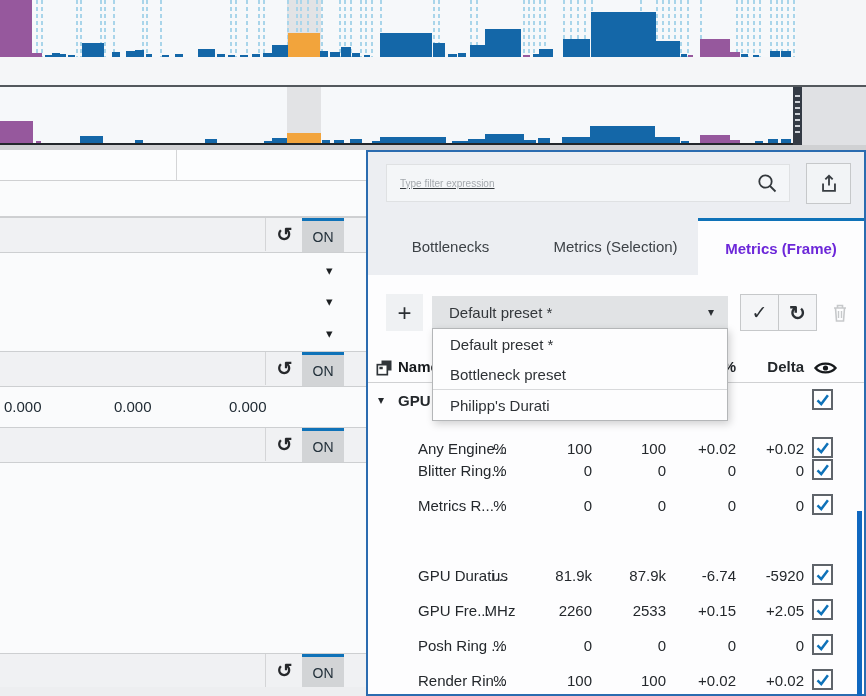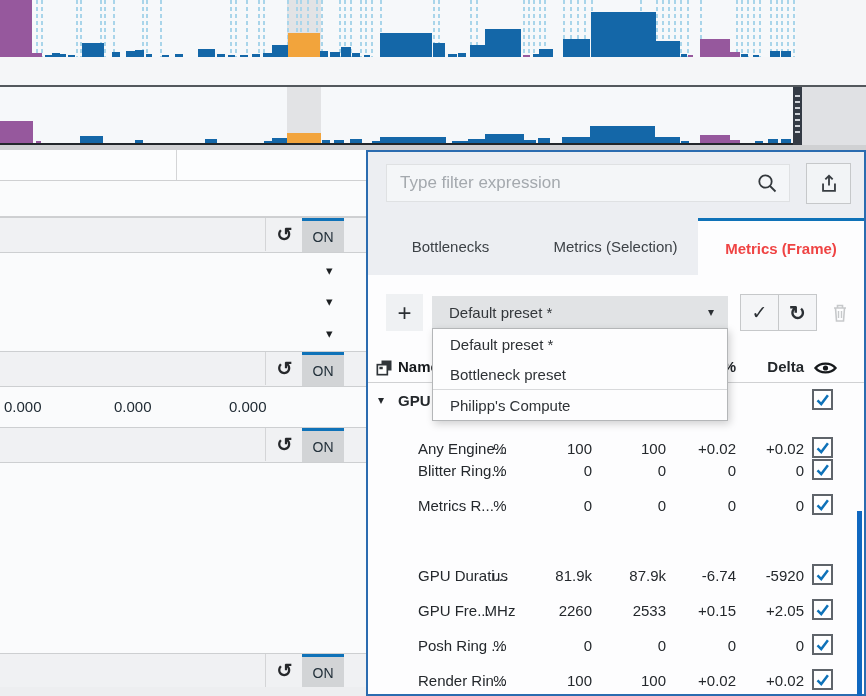--- a/index.html
+++ b/index.html
@@ -36,30 +36,30 @@
           border-top:3px solid #0f72b8;display:flex;align-items:center;justify-content:center;
           font-size:14px;color:#22303a;}
   .caret{position:absolute;left:326px;font-size:13px;color:#1c1f22;line-height:13px;}
   .val000{position:absolute;top:248px;font-size:15px;color:#1c2730;}
   #left-bottom-strip{position:absolute;left:0;top:537px;width:366px;height:9px;background:#edeef0;}
   
   #right-panel{left:366px;top:150px;width:500px;height:546px;background:#eceef2;
          border:2px solid #2b6cb0;box-sizing:border-box;}
   #rp-inner{position:absolute;left:0;top:0;width:496px;height:542px;}
   #filter-input{position:absolute;left:18px;top:12px;width:404px;height:38px;background:#f4f6f8;
-         border:1px solid #dfe1e3;box-sizing:border-box;font-size:17px;padding:0 36px 0 13px;
-         color:#33383c;font-family:"Liberation Sans",sans-serif;}
+         border:1px solid #dfe1e3;box-sizing:border-box;font-size:10px;padding:0 36px 0 13px;
+         color:#33383c;font-family:"Liberation Sans",sans-serif;text-decoration:underline;}
   #filter-input::placeholder{color:#a4a9ae;}
   #search-ic{position:absolute;left:388px;top:20px;}
   #export-btn{position:absolute;left:438px;top:11px;width:45px;height:41px;background:#f2f4f6;
          border:1px solid #c6c8ca;box-sizing:border-box;display:flex;align-items:center;justify-content:center;}
   #tabs{position:absolute;left:0;top:66px;width:496px;height:57px;display:flex;}
   .tab{width:165px;height:57px;display:flex;align-items:center;justify-content:center;text-align:center;
        font-size:15px;color:#3c4146;background:#eceef2;line-height:19px;box-sizing:border-box;padding:0 14px;}
-  .tab.active{background:#fdfdfe;border-top:3px solid #0f72b8;font-weight:bold;color:#ef4444;width:166px;}
+  .tab.active{background:#fdfdfe;border-top:3px solid #0f72b8;font-weight:bold;color:#6d28d9;width:166px;}
   #rp-content{position:absolute;left:0;top:123px;width:496px;height:419px;background:#fdfdfe;}
   #plus-btn{position:absolute;left:18px;top:19px;width:37px;height:37px;background:#eff1f3;
        display:flex;align-items:center;justify-content:center;font-size:24px;color:#2b2f33;}
   #preset-select{position:absolute;left:64px;top:21px;width:296px;height:33px;background:#e1e3e5;
        display:flex;align-items:center;font-size:15px;color:#33373b;box-sizing:border-box;padding-left:17px;}
   #preset-select .sel-caret{position:absolute;right:14px;top:9px;font-size:12px;color:#2b2f33;}
   #preset-btns{position:absolute;left:372px;top:19px;width:77px;height:37px;border:1px solid #c6c8ca;
        box-sizing:border-box;background:#f4f5f7;display:flex;}
   #preset-btns .pb{width:38px;height:100%;display:flex;align-items:center;justify-content:center;
        font-size:19px;color:#2b3035;}
@@ -469,19 +469,19 @@
 
         <div id="preset-popup">
           <div class="popup-item">
               <span>Default preset *</span>
             </div>
           <div class="popup-item">
               <span>Bottleneck preset</span>
             </div>
           <div class="popup-sep"></div>
           <div class="popup-item">
-              <span>Philipp's Compute</span>
+              <span>Philipp's Durati</span>
             </div>
         </div>
       </div>
     </div>
   </div>
 </div>
 
 </body></html>

